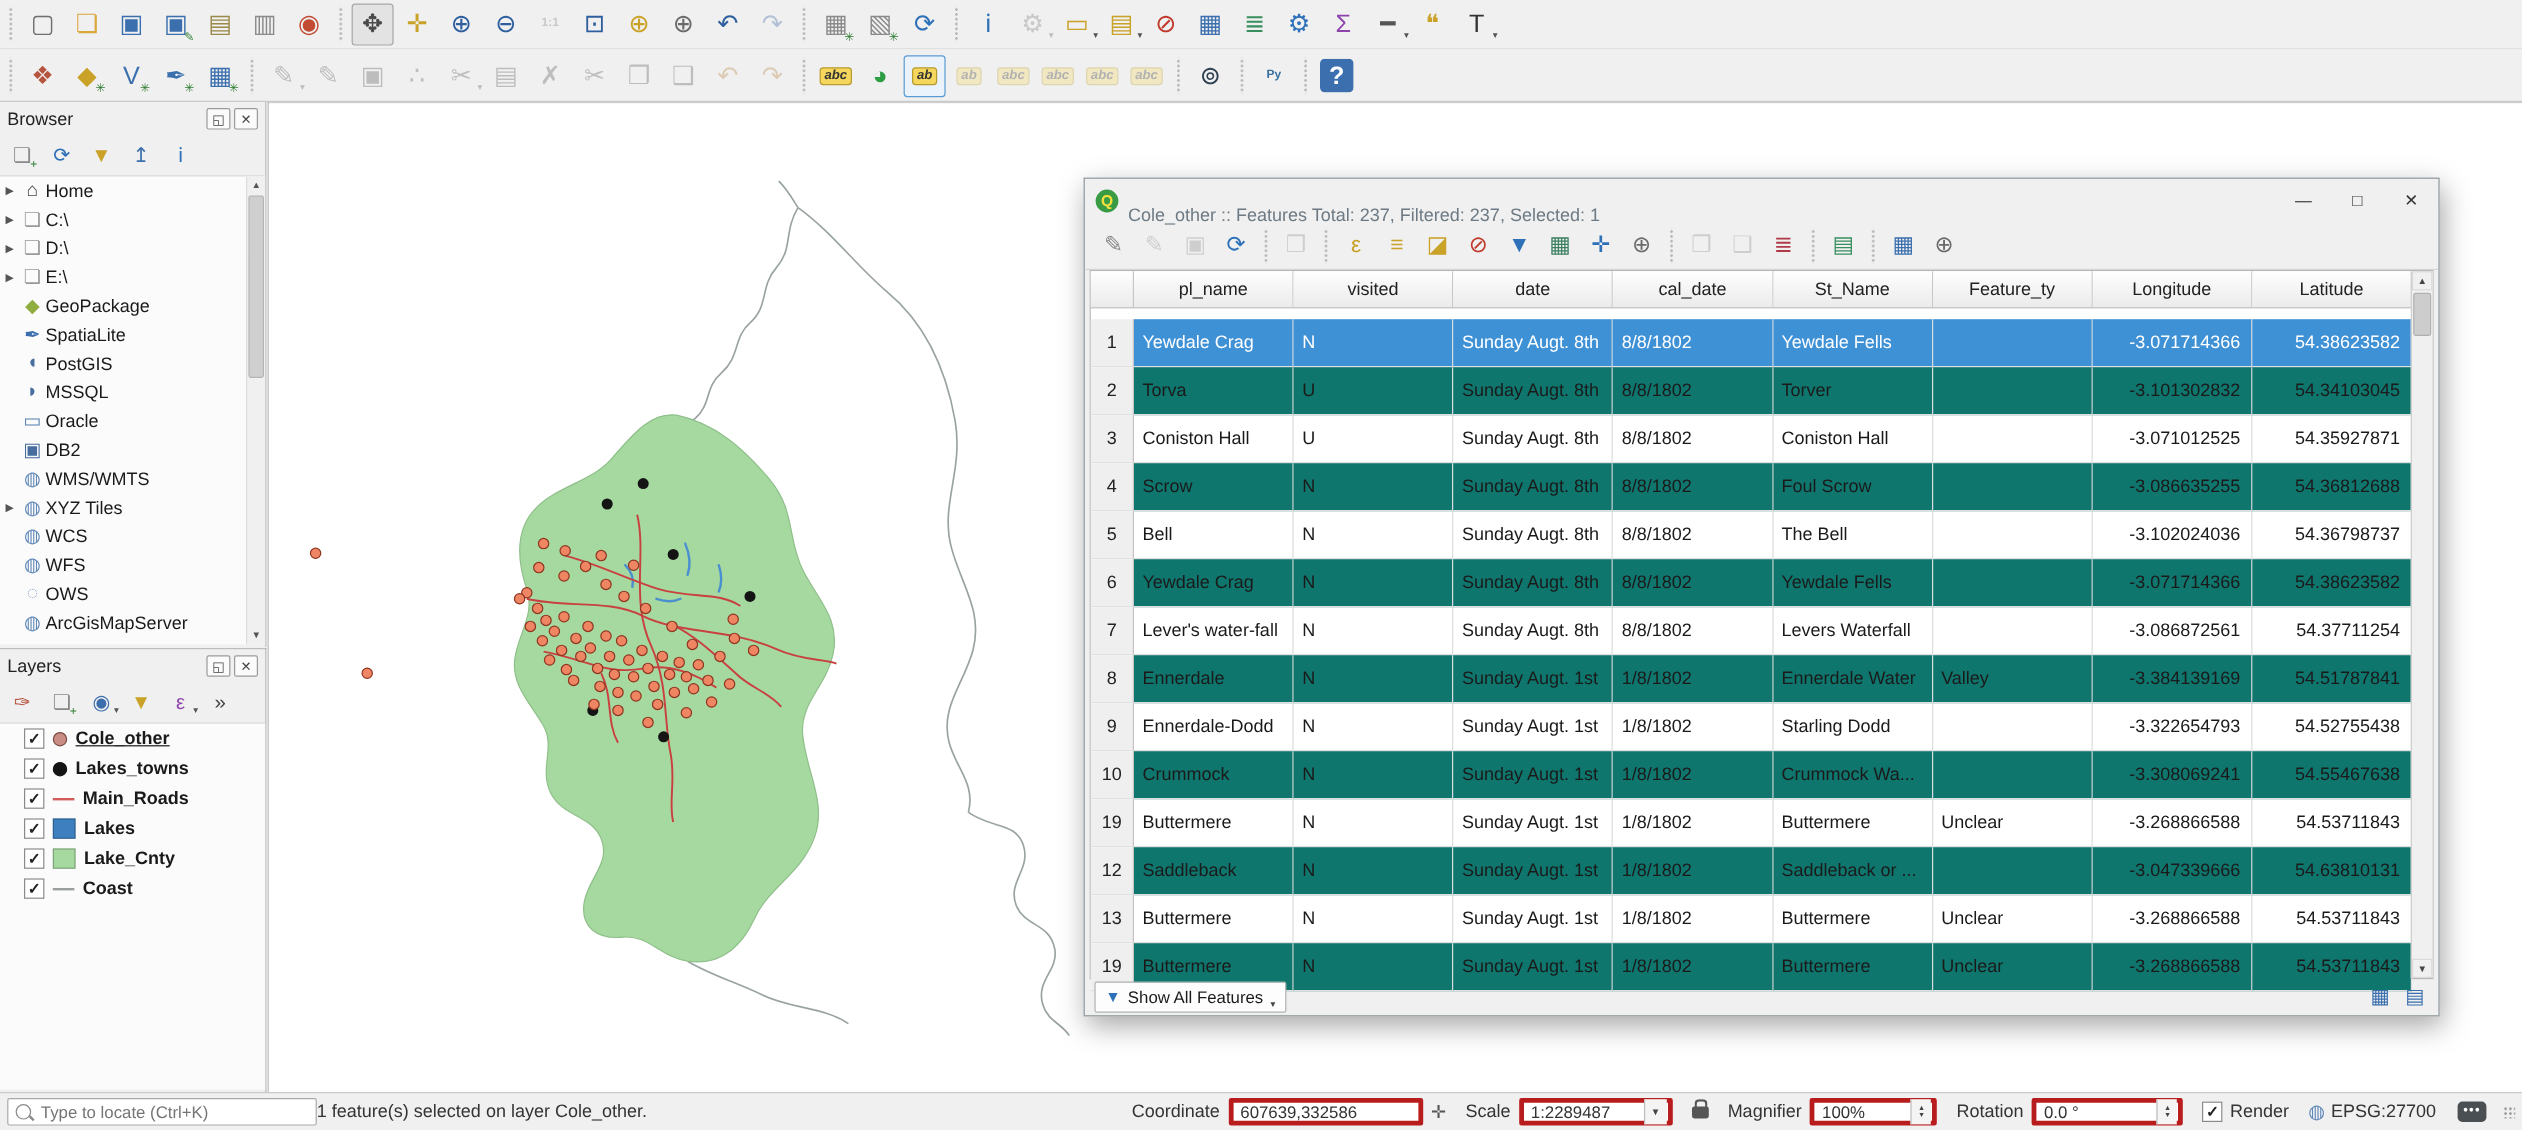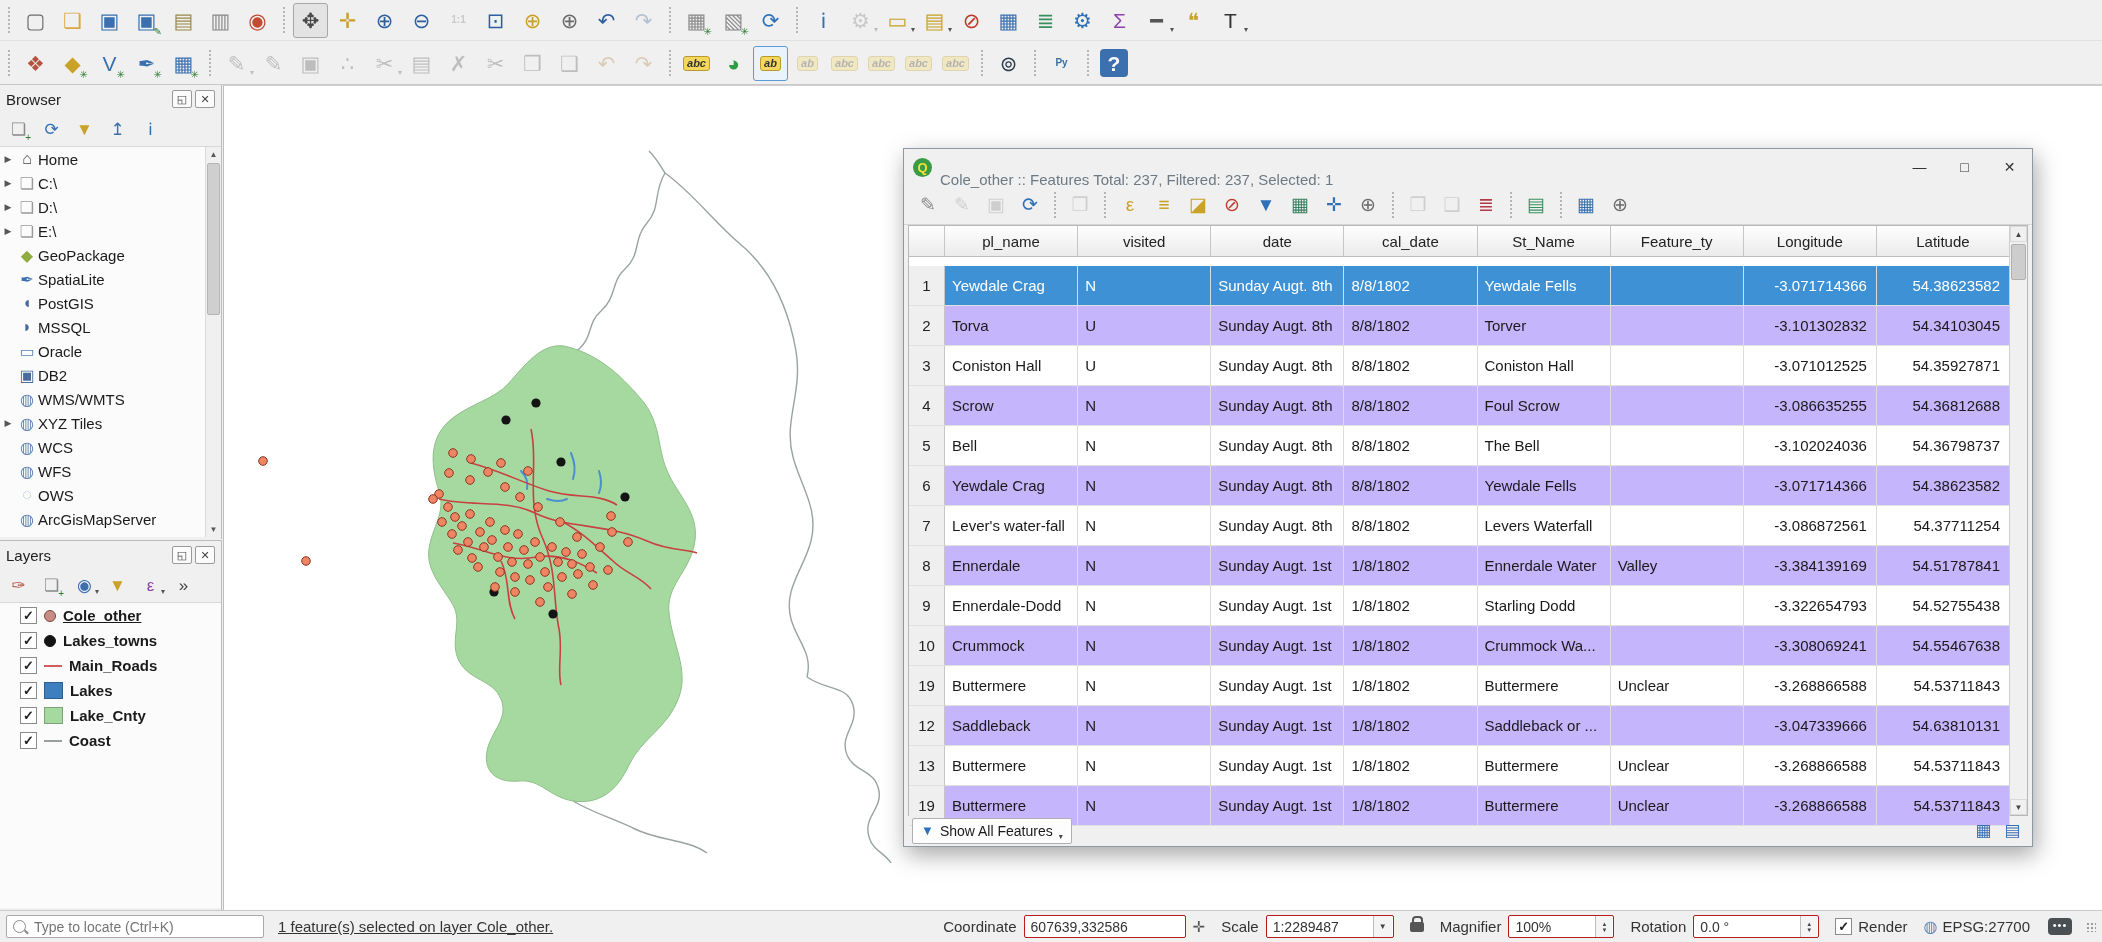--- a/index.html
+++ b/index.html
@@ -64,43 +64,43 @@
   .attr-toolbar .tb-btn .glyph{font-size:19px;}
   .attr-table-wrap{position:absolute;left:4px;right:4px;top:76px;height:591px;background:#fff;border:1px solid #b7b7b7;box-sizing:border-box;}
   .grid{position:absolute;left:0;top:0;right:17px;bottom:0;display:grid;grid-auto-rows:40px;
         grid-template-columns:36px repeat(8,1fr);font-size:15px;}
   .grid .hcell{height:30px;display:flex;align-items:center;justify-content:center;
         background:linear-gradient(#fefefe,#ebebeb);border-right:1px solid #c6c6c6;border-bottom:1px solid #bdbdbd;color:#222;}
   .grid .cell{display:flex;align-items:center;padding-left:7px;border-right:1px solid #dcdcdc;border-bottom:1px solid #e0e0e0;
         white-space:nowrap;overflow:hidden;}
   .grid .cell.num{justify-content:center;padding:0;background:#efefef;border-right:1px solid #c6c6c6;color:#222;}
   .grid .cell.r{justify-content:flex-end;padding-right:9px;padding-left:0;}
-  .grid .row-even{background:#c4b5fd;}
+  .grid .row-even{background:#0f766e;}
   .grid .selrow{background:#3f91d6;color:#ffffff;}
   .tbl-scroll{position:absolute;top:0;right:0;bottom:0;width:17px;background:#f0f0f0;border-left:1px solid #cfcfcf;}
   .tbl-scroll .arr{position:absolute;left:0;width:100%;height:16px;text-align:center;font-size:8px;line-height:16px;color:#444;background:#f0f0f0;border:1px solid #dadada;box-sizing:border-box;}
   .tbl-scroll .thumb{position:absolute;left:1px;right:1px;top:18px;height:34px;background:#cdcdcd;border:1px solid #b0b0b0;border-radius:2px;}
   .attr-footer{position:absolute;left:0;right:0;bottom:0;height:31px;display:flex;align-items:center;padding:0 8px;gap:6px;}
   .filter-btn{display:flex;align-items:center;gap:6px;height:24px;padding:0 8px;background:#fdfdfd;
               border:1px solid #b0b0b0;border-radius:2px;font-size:14px;}
   .filter-btn .funnel{color:#2e71b8;font-size:13px;}
   .filter-btn .caret{font-size:8px;color:#444;align-self:flex-end;margin-bottom:2px;}
   .foot-spacer{flex:1;}
   .foot-ico{width:23px;height:23px;display:flex;align-items:center;justify-content:center;font-size:17px;color:#3b6fae;border-radius:2px;}
   
   .statusbar{position:absolute;left:0;right:0;bottom:0;height:32px;background:#f0f0f0;border-top:1px solid #c9c9c9;
              display:flex;align-items:center;font-size:15px;color:#333;padding:0 6px;box-sizing:border-box;}
   .locator{display:flex;align-items:center;gap:6px;width:258px;height:23px;background:#fff;border:1px solid #a9a9a9;
            border-radius:2px;padding:0 6px;box-sizing:border-box;flex:0 0 auto;}
   .locator input{border:none;outline:none;font-size:14px;width:100%;font-family:"Liberation Sans",sans-serif;color:#333;background:transparent;}
   .mag-ico{width:11px;height:11px;border:1.6px solid #8a8a8a;border-radius:50%;position:relative;flex:0 0 auto;}
   .mag-ico::after{content:"";position:absolute;width:5px;height:1.6px;background:#8a8a8a;transform:rotate(45deg);right:-4px;bottom:-1px;}
-  .sb-msg{margin-left:14px;white-space:nowrap;text-decoration:underline;}
+  .sb-msg{white-space:nowrap;}
   .sb-label{margin-left:16px;flex:0 0 auto;}
-  .sb-field{display:flex;align-items:center;height:23px;background:#fff;border:1px solid #b91c1c;border-radius:2px;
+  .sb-field{display:flex;align-items:center;height:23px;background:#fff;border:4px solid #b91c1c;border-radius:2px;
             margin-left:7px;padding:0 6px;flex:0 0 auto;box-sizing:border-box;font-size:14px;}
   .spin{display:flex;flex-direction:column;justify-content:center;width:16px;height:21px;border-left:1px solid #bdbdbd;
         margin-left:5px;margin-right:-5px;font-size:6px;color:#444;text-align:center;background:#f4f4f4;}
   .combo-arrow{width:18px;height:21px;display:flex;align-items:center;justify-content:center;border-left:1px solid #bdbdbd;
         margin-left:6px;margin-right:-5px;font-size:8px;color:#444;background:#f4f4f4;}
   .lock-ico{width:14px;height:10px;background:#555;border-radius:2px;position:relative;margin-left:16px;flex:0 0 auto;}
   .lock-ico::before{content:"";position:absolute;left:2px;top:-6px;width:7px;height:6px;border:2px solid #555;border-bottom:none;border-radius:4px 4px 0 0;}
   .render-chk{display:flex;align-items:center;gap:6px;margin-left:16px;flex:0 0 auto;}
   .globe-ico{font-size:16px;color:#5f87b8;margin-left:16px;flex:0 0 auto;}
   .crs{margin-left:5px;flex:0 0 auto;}

